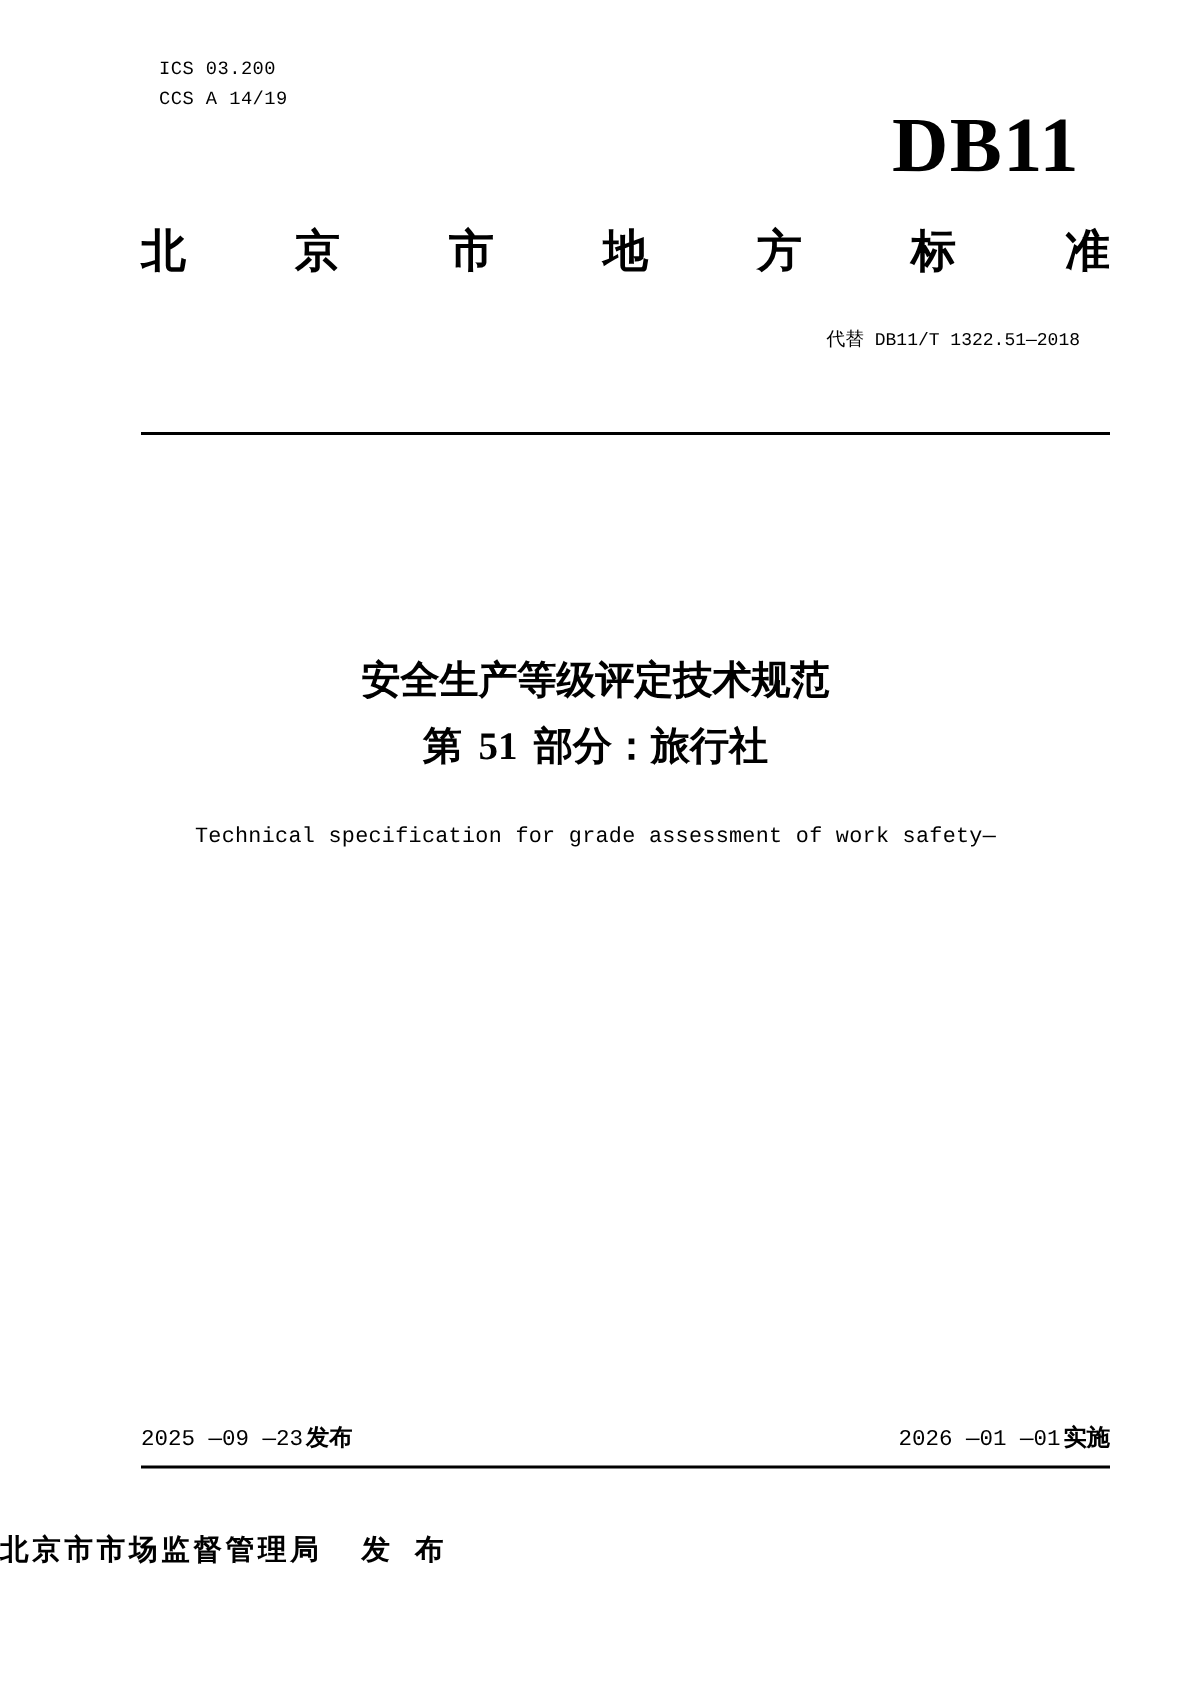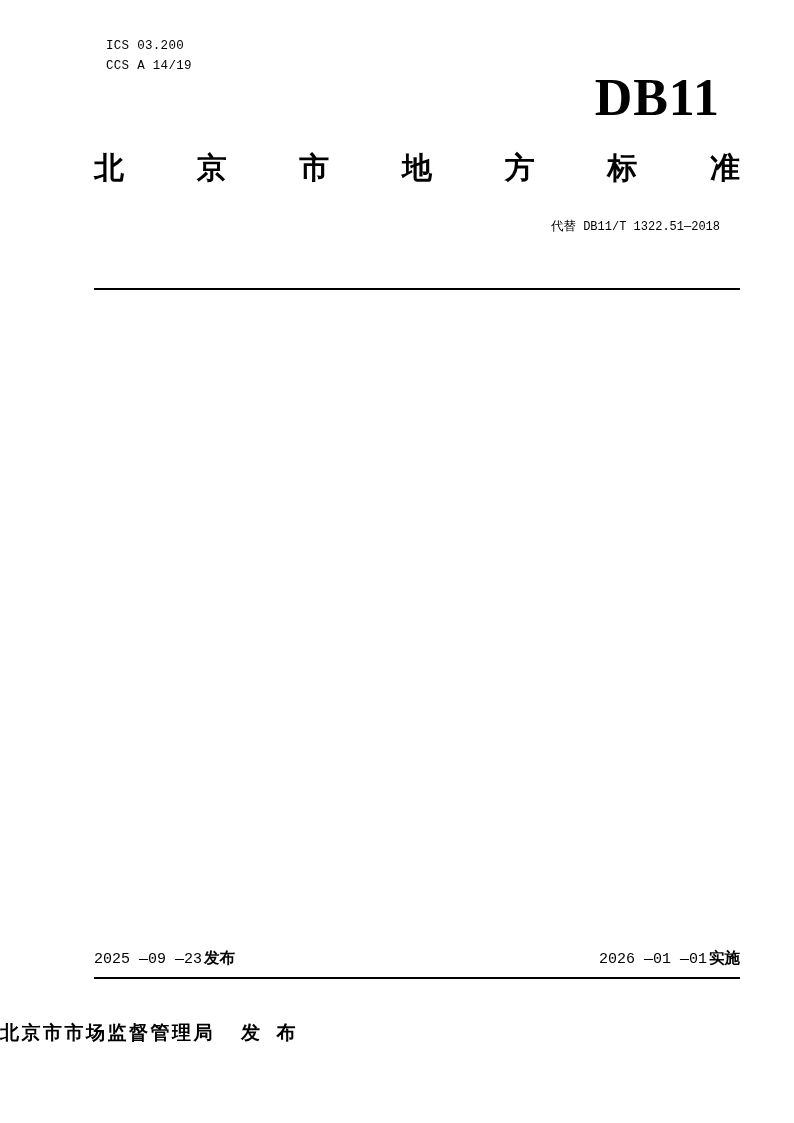--- a/index.html
+++ b/index.html
@@ -197,22 +197,31 @@
 
   <div class="std-num">
     <div class="repl">
       <b>代替</b>
       <span>DB11/T 1322.51—2018</span>
     </div>
   </div>
 
   <div class="rule-top"></div>
 
+  <div class="main-title">
+    <div class="line1">安全生产等级评定技术规范</div>
+    <div class="line2">
+      <span>第</span>
+      <span class="num">51</span>
+      <span>部分：旅行社</span>
+    </div>
+  </div>
 
   <div class="en-title">
+    <div class="l1">Technical specification for grade assessment of work safety—</div>
   </div>
 
   <div class="dates">
     <div>
       <span>2025 —09 —23</span><b>发布</b>
     </div>
     <div>
       <span>2026 —01 —01</span><b>实施</b>
     </div>
   </div>

